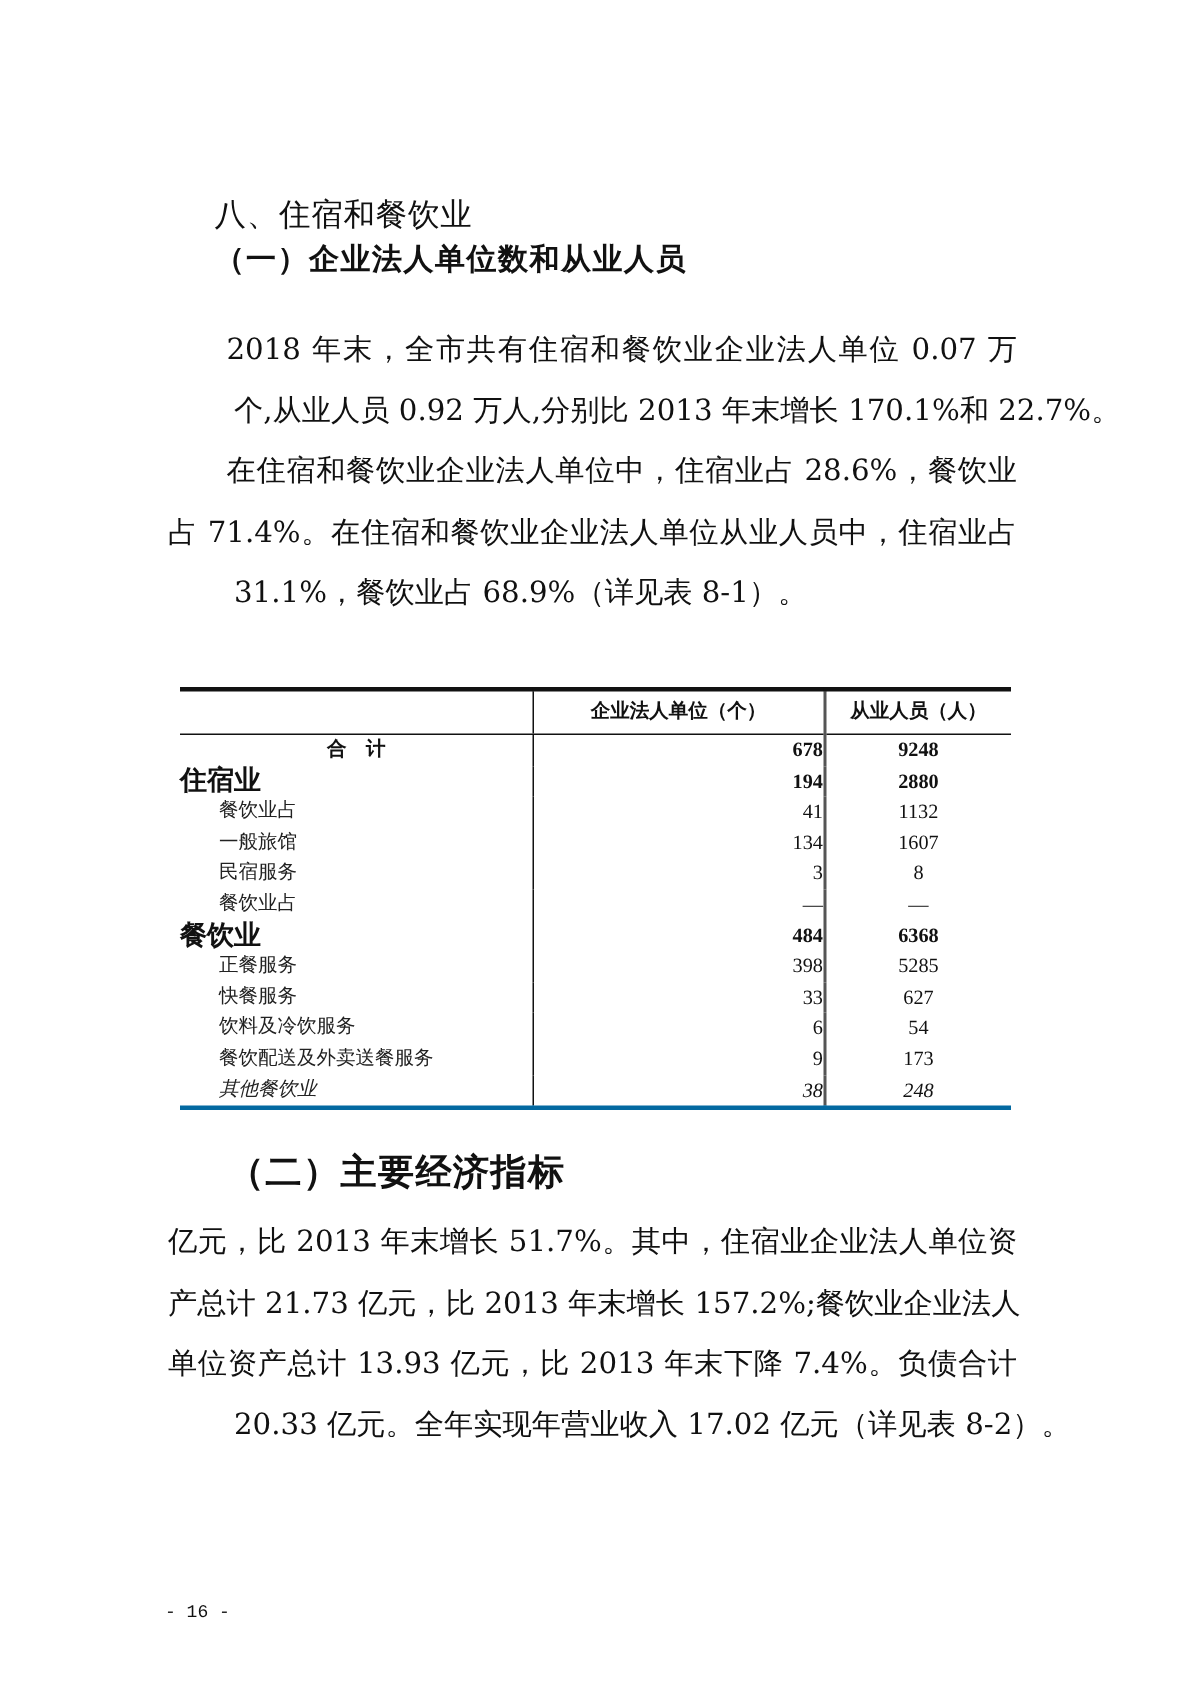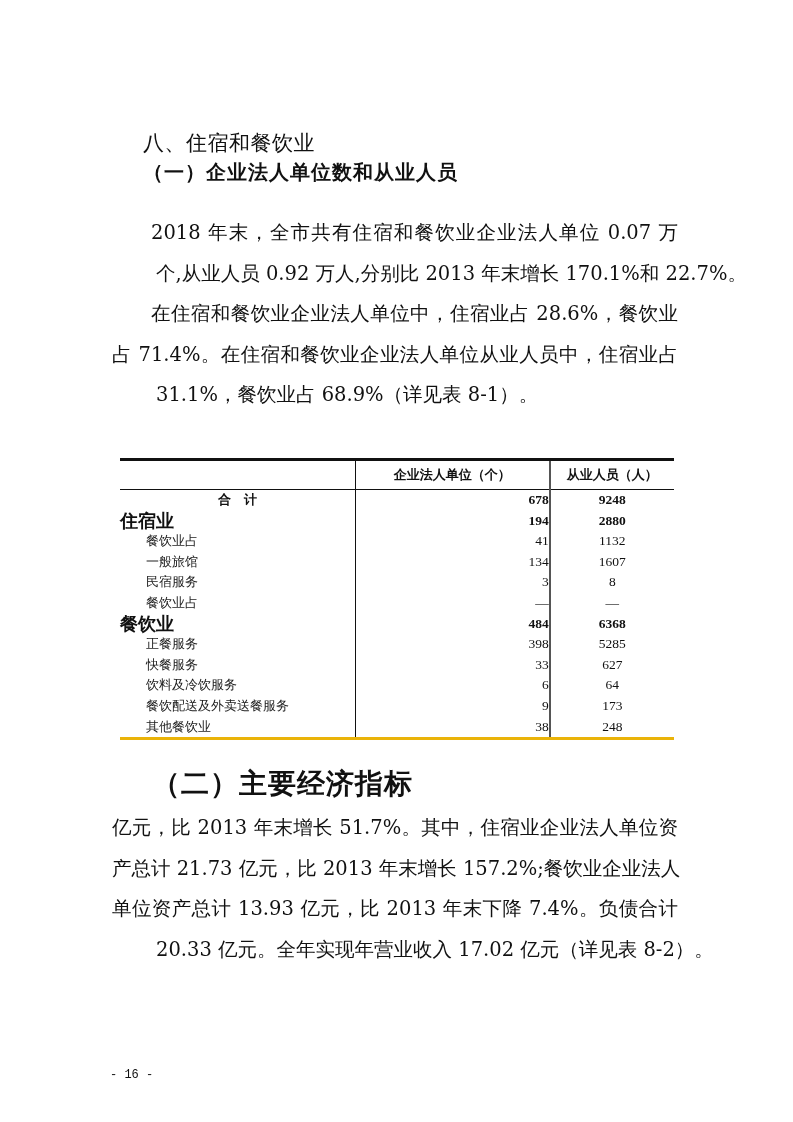--- a/index.html
+++ b/index.html
@@ -13,31 +13,31 @@
   .para .line { display: block; white-space: nowrap; text-align-last: justify; }
   .para .line.last { text-align-last: left; margin-left: 44px; }
   .para .indent { padding-left: 39px; }
 
   .caption { position: absolute; left: 126px; top: 426px; font-family: "DejaVu Serif", serif; font-size: 15px; white-space: nowrap; }
 
   .tbl { position: absolute; left: 120px; top: 458px; width: 554px; border-collapse: collapse; font-family: "Liberation Serif", "DejaVu Serif", serif; font-size: 13.5px; }
   .tbl th, .tbl td { padding: 0; height: 20.6px; line-height: 20.6px; }
   .tbl thead tr { border-top: 3px solid #111; }
   .tbl thead th { height: 28px; line-height: 28px; border-bottom: 1px solid #111; font-weight: bold; font-family: "DejaVu Sans", sans-serif; font-size: 13px; }
-  .tbl tbody tr:last-child { border-bottom: 3px solid #eab308; }
+  .tbl tbody tr:last-child { border-bottom: 3px solid #0369a1; font-style: italic; }
   .tbl .c0 { width: 222px; text-align: left; }
   .tbl .c1 { width: 203px; text-align: right; border-left: 1px solid #111; border-right: 2px solid #555; padding-right: 0; }
   .tbl .c2 { width: 129px; text-align: center; }
   .tbl thead .c1, .tbl thead .c2 { text-align: center; }
   .tbl .bold td { font-weight: bold; }
   .tbl .total .c0 { text-align: center; font-family: "DejaVu Sans", sans-serif; font-size: 13px; }
   .tbl .group .c0 { font-family: "DejaVu Sans", sans-serif; font-size: 18px; }
   .tbl .sub .c0 { padding-left: 26px; font-family: "DejaVu Sans", sans-serif; font-size: 13px; font-weight: normal; color: #222; }
 
-  .h2b { position: absolute; left: 152px; top: 765px; font-size: 28px; font-weight: bold; font-family: "DejaVu Serif", serif; letter-spacing: 1px; text-align: center; }
+  .h2b { position: absolute; left: 152px; top: 765px; font-size: 24px; font-weight: bold; font-family: "DejaVu Serif", serif; letter-spacing: 1px; text-align: center; }
   .pagenum { position: absolute; left: 110px; top: 1068px; font-family: Liberation Mono, monospace; font-size: 12px; }
 </style>
 </head>
 <body>
 
 <div class="page">
 
   <div class="h1">八、住宿和餐饮业</div>
   <div class="h2">（一）企业法人单位数和从业人员</div>
 
@@ -103,21 +103,21 @@
           <td class="c2">5285</td>
         </tr>
         <tr class="sub">
           <td class="c0">快餐服务</td>
           <td class="c1">33</td>
           <td class="c2">627</td>
         </tr>
         <tr class="sub">
           <td class="c0">饮料及冷饮服务</td>
           <td class="c1">6</td>
-          <td class="c2">64</td>
+          <td class="c2">54</td>
         </tr>
         <tr class="sub">
           <td class="c0">餐饮配送及外卖送餐服务</td>
           <td class="c1">9</td>
           <td class="c2">173</td>
         </tr>
         <tr class="sub">
           <td class="c0">其他餐饮业</td>
           <td class="c1">38</td>
           <td class="c2">248</td>

